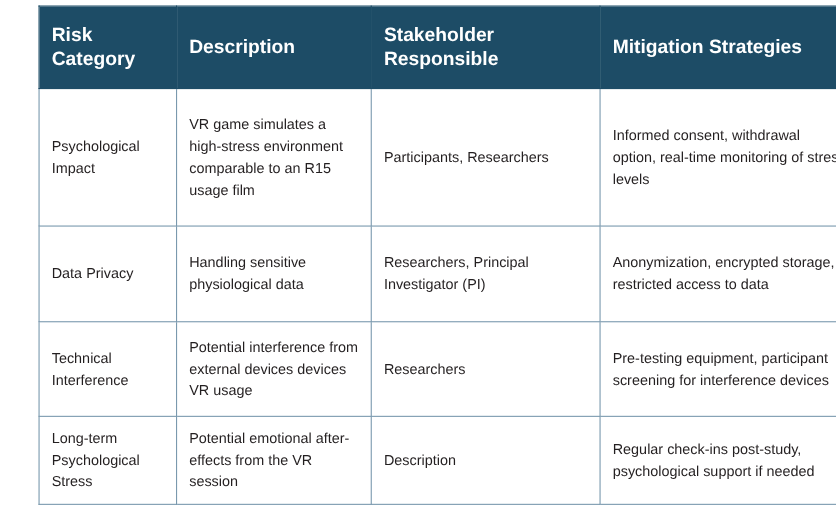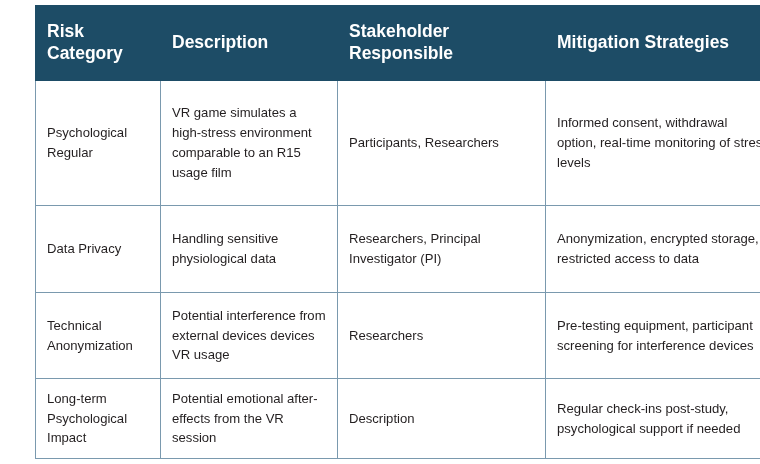--- a/index.html
+++ b/index.html
@@ -92,21 +92,21 @@
             <span class="cell-text">Stakeholder Responsible</span>
           </th>
         <th>
             <span class="cell-text">Mitigation Strategies</span>
           </th>
       </tr>
     </thead>
     <tbody>
       <tr class="row-1">
         <td>
-            <span class="cell-text">Psychological Regular</span>
+            <span class="cell-text">Psychological Impact</span>
           </td>
         <td>
             <span class="cell-text">VR game simulates a high-stress environment comparable to an R15 usage film</span>
           </td>
         <td>
             <span class="cell-text">Participants, Researchers</span>
           </td>
         <td>
             <span class="cell-text">Informed consent, withdrawal option, real-time monitoring of stress levels</span>
           </td>
@@ -120,35 +120,35 @@
           </td>
         <td>
             <span class="cell-text">Researchers, Principal Investigator (PI)</span>
           </td>
         <td>
             <span class="cell-text">Anonymization, encrypted storage, restricted access to data</span>
           </td>
       </tr>
       <tr class="row-3">
         <td>
-            <span class="cell-text">Technical Anonymization</span>
+            <span class="cell-text">Technical Interference</span>
           </td>
         <td>
             <span class="cell-text">Potential interference from external devices devices VR usage</span>
           </td>
         <td>
             <span class="cell-text">Researchers</span>
           </td>
         <td>
             <span class="cell-text">Pre-testing equipment, participant screening for interference devices</span>
           </td>
       </tr>
       <tr class="row-4">
         <td>
-            <span class="cell-text">Long-term Psychological Impact</span>
+            <span class="cell-text">Long-term Psychological Stress</span>
           </td>
         <td>
             <span class="cell-text">Potential emotional after-effects from the VR session</span>
           </td>
         <td>
             <span class="cell-text">Description</span>
           </td>
         <td>
             <span class="cell-text">Regular check-ins post-study, psychological support if needed</span>
           </td>

